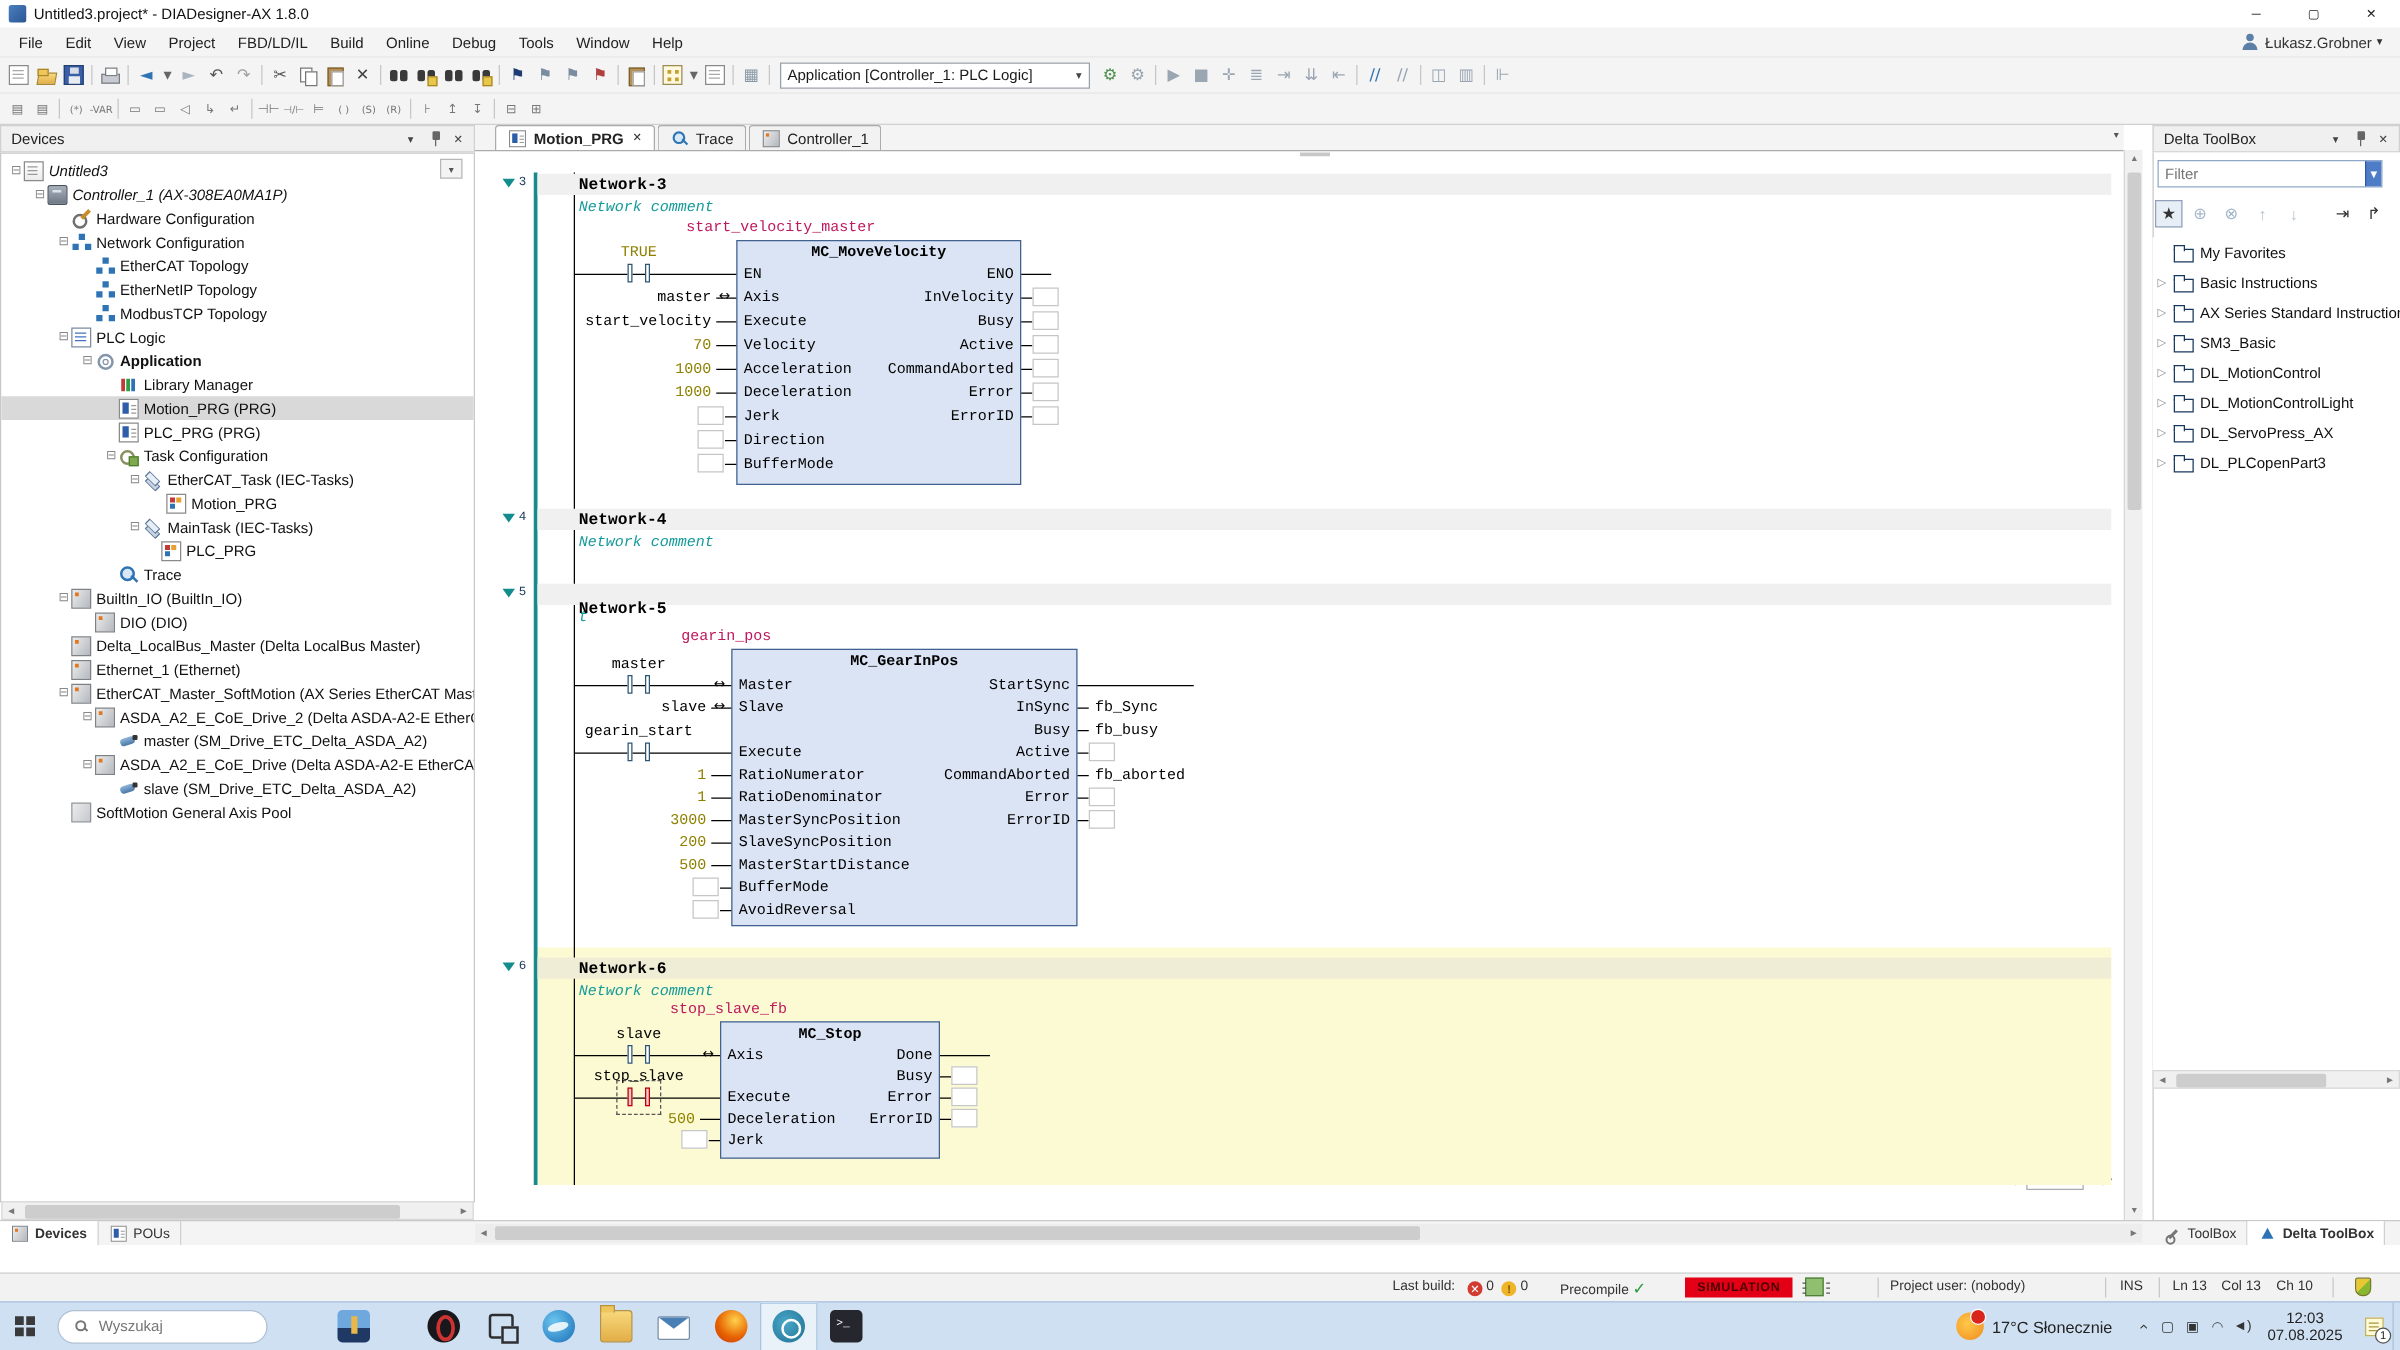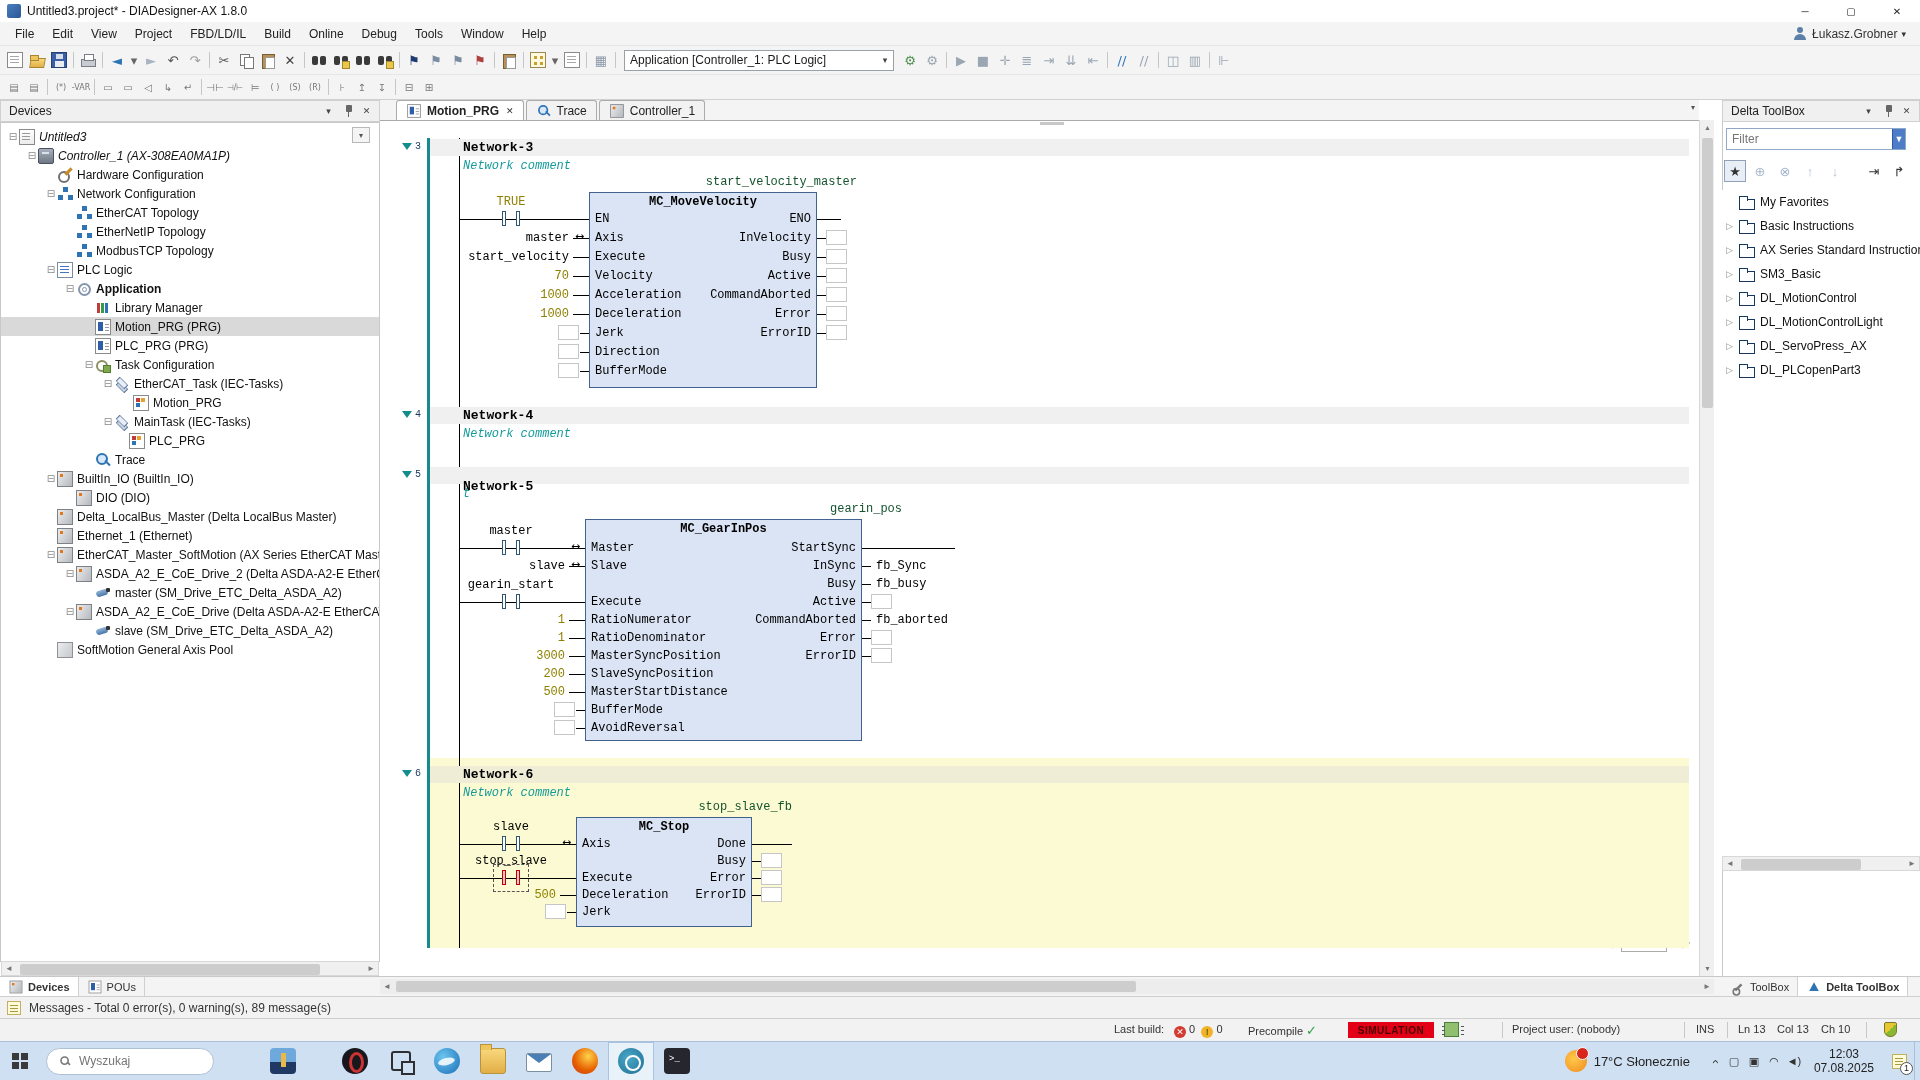--- a/index.html
+++ b/index.html
@@ -14,21 +14,21 @@
 .winbtn{width:46px;height:22px;display:flex;align-items:center;justify-content:center;font-size:10px;color:#222}
 #chrome{position:absolute;left:0;top:22px;width:1920px;height:78px;background:#F4F4F4;border-bottom:1px solid #D0D0D0}
 #menubar{display:flex;align-items:center;height:24px;border-bottom:1px solid #E6E6E6;padding-left:6px}
 .menu-item{padding:0 9px;height:24px;display:flex;align-items:center;font-size:12px;color:#222}
 #usermenu{margin-left:auto;display:flex;align-items:center;gap:4px;padding-right:14px;color:#333}
 #toolbar1{display:flex;align-items:center;height:29px;padding-left:4px;border-bottom:1px solid #E6E6E6}
 #toolbar2{display:flex;align-items:center;height:24px;padding-left:4px}
 .glyph{display:flex;align-items:center;justify-content:center;min-width:22px;height:20px;font-size:13px;font-family:"DejaVu Sans",sans-serif}
 #toolbar2 .glyph{font-size:10px;color:#8A8A8A;min-width:20px}
 .tsep{width:1px;height:16px;background:#C6C6C6;margin:0 3px;flex:none}
-#appcombo{display:flex;align-items:center;width:270px;height:21px;background:#fff;border:1px solid #9AA0A8;margin:0 5px;font-size:12px}
+#appcombo{display:flex;align-items:center;width:248px;height:21px;background:#fff;border:1px solid #9AA0A8;margin:0 5px;font-size:12px}
 #appcombo .cbtext{flex:1;padding:0 5px;white-space:nowrap;overflow:hidden}
 #appcombo .cbarrow{width:16px;text-align:center;color:#444;font-size:9px}
 
 .ic{display:inline-block;width:16px;height:16px;position:relative;flex:none}
 .ic-page{background:#fff;border:1px solid #8A8A8A}
 .ic-page::before{content:"";position:absolute;left:2px;top:3px;width:9px;height:1px;background:#A8A8A8;box-shadow:0 3px 0 #A8A8A8,0 6px 0 #A8A8A8}
 .ic-folderop::before{content:"";position:absolute;left:1px;top:6px;width:13px;height:8px;background:linear-gradient(#F8D87C,#E2AE46);border:1px solid #A8862C;transform:skewX(-10deg)}
 .ic-folderop::after{content:"";position:absolute;left:1px;top:3px;width:7px;height:4px;background:#EFC65C;border:1px solid #A8862C}
 .ic-floppy{background:#3B5EA8;border:1px solid #23406F}
 .ic-floppy::before{content:"";position:absolute;left:4px;top:1px;width:7px;height:5px;background:#D8DEE8}
@@ -117,21 +117,21 @@
 
 .lwire{position:absolute;height:1px;background:#000}
 .net-stripe{position:absolute;left:50px;width:1259px;height:17px;background:#F0F0F0}
 .net-stripe.on-yellow{background:#EFEDD6}
 .net-title{position:absolute;font:bold 13px "Liberation Mono","DejaVu Sans Mono",monospace;color:#000}
 .net-comment{position:absolute;font:italic 12px "Liberation Mono","DejaVu Sans Mono",monospace;color:#169B9B}
 .gut-tri{position:absolute;width:0;height:0;border-left:5px solid transparent;border-right:5px solid transparent;border-top:7px solid #128C8C}
 .gut-num{position:absolute;font:10px "Liberation Mono","DejaVu Sans Mono",monospace;color:#17365D}
 .fb{position:absolute;background:#DBE4F4;border:1px solid #41618E}
 .fb-title{position:absolute;left:0;right:0;top:3px;text-align:center;font:bold 12px "Liberation Mono","DejaVu Sans Mono",monospace;color:#000}
-.fb-inst{position:absolute;text-align:right;font:12px "Liberation Mono","DejaVu Sans Mono",monospace;color:#14532d}
+.fb-inst{position:absolute;text-align:left;font:12px "Liberation Mono","DejaVu Sans Mono",monospace;color:#be185d}
 .pin{position:absolute;font:12px "Liberation Mono","DejaVu Sans Mono",monospace;color:#000;white-space:pre}
 .pin.r{text-align:right}
 .lad-var{position:absolute;font:12px "Liberation Mono","DejaVu Sans Mono",monospace;color:#000;white-space:pre;text-align:right}
 .lad-var.lit{color:#8F8100}
 .lad-out{position:absolute;font:12px "Liberation Mono","DejaVu Sans Mono",monospace;color:#000;white-space:pre}
 .clabel{position:absolute;width:128px;text-align:center;font:12px "Liberation Mono","DejaVu Sans Mono",monospace;color:#000}
 .clabel.lit{color:#8F8100}
 .cbar{position:absolute;width:4px;height:17px;background:#fff;border:1px solid #2F5573}
 .cbar.selc{background:#F2C4CC;border-color:#C00000}
 .cselbox{position:absolute;border:1px dashed #555}
@@ -806,24 +806,20 @@
           <div class="ic ic-wrench"></div>
           <div>ToolBox</div>
         </div>
         <div class="btab active">
           <div class="ic ic-delta"></div>
           <div>Delta ToolBox</div>
         </div>
       </div>
   </div>
 
-  <div id="msgbar">
-    <span class="ic ic-note" style="margin-left:7px;width:14px;height:14px"></span>
-    <span class="txt">Messages - Total 0 error(s), 0 warning(s), 89 message(s)</span>
-  </div>
 
   <div id="statusbar">
     <span class="sb" style="left:1114px">Last build:</span>
     <span class="sb" style="left:1174px"><span class="errdot">✕</span> <span>0</span>&nbsp;&nbsp;<span class="warndot">!</span> <span>0</span></span>
     <span class="sb" style="left:1248px"><span>Precompile</span> <span class="greencheck">✓</span></span>
     <div id="simbox">SIMULATION</div>
     <span class="sb ic ic-chip" style="left:1444px;top:3px;width:15px;height:15px"></span>
     <span class="sbsep" style="left:1502px"></span>
     <span class="sb" style="left:1512px">Project user: (nobody)</span>
     <span class="sbsep" style="left:1684px"></span>

